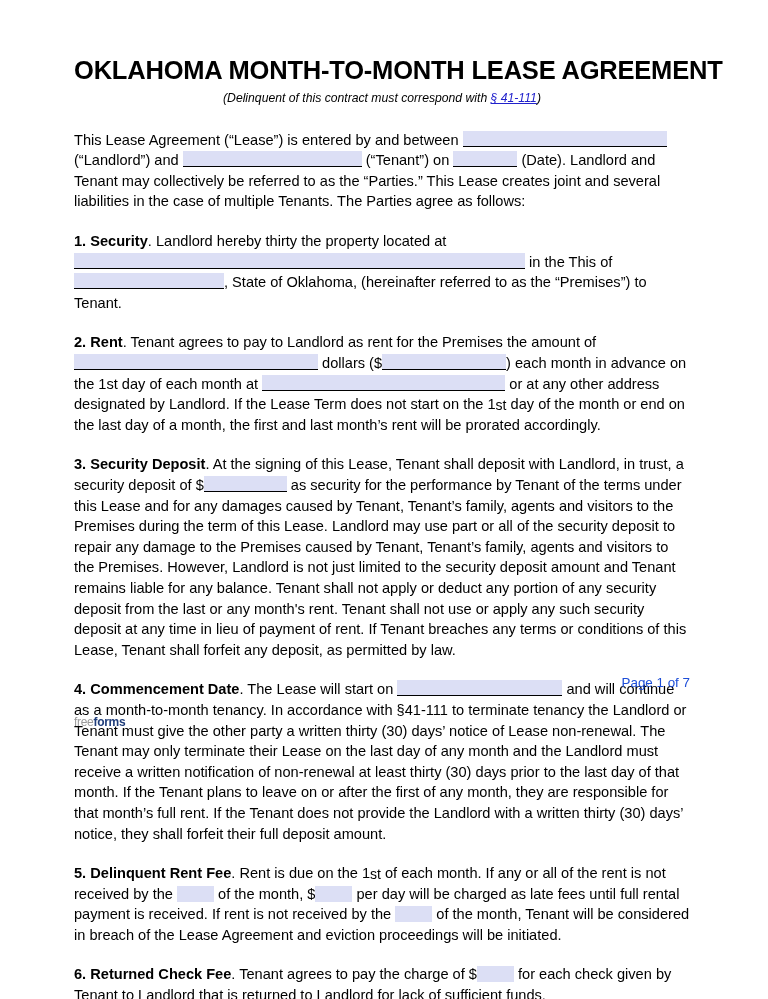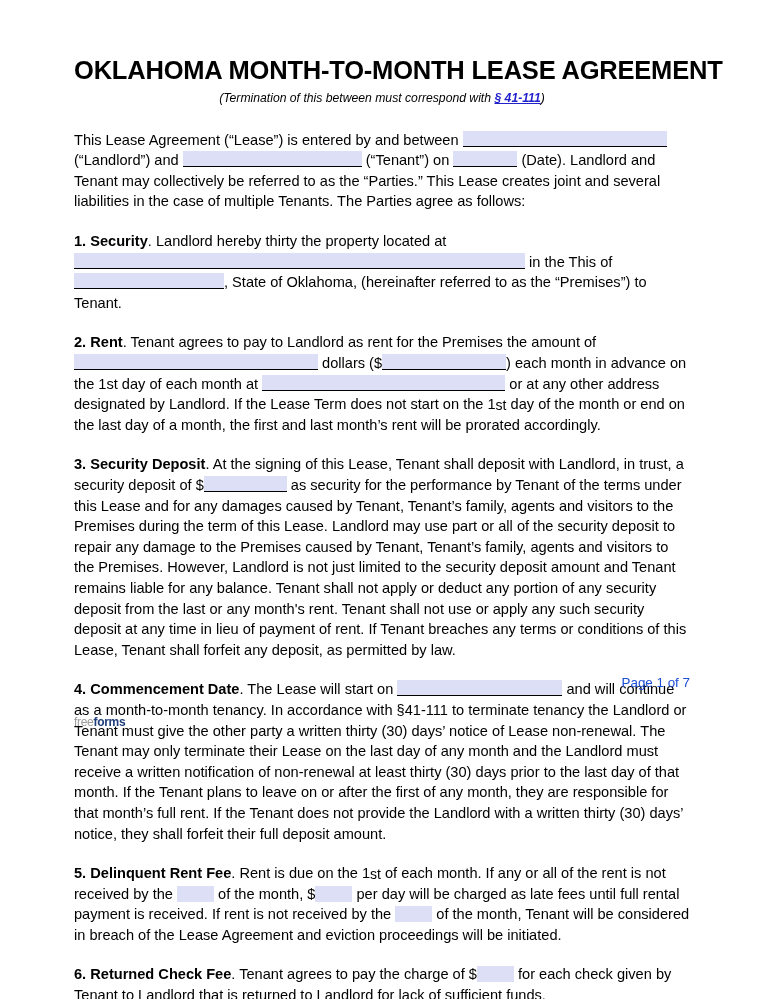--- a/index.html
+++ b/index.html
@@ -37,21 +37,21 @@
   }
   .doc-subtitle {
     text-align: center;
     font-size: 12.2px;
     font-style: italic;
     margin: 7px 0 0 0;
     line-height: 1.2;
   }
   .statute-link {
     color: #2222cc;
-    font-weight: bold;
+    font-weight: normal;
     font-style: italic;
     text-decoration: underline;
   }
 
   
   .clause {
     font-size: 14.6px;
     line-height: 20.6px;
     text-align: left;
     margin: 0;
@@ -125,21 +125,21 @@
     color: #1d4ed8;
   }
 </style>
 </head>
 <body>
 
 <div class="page">
 
   <h1 class="doc-title">OKLAHOMA MONTH-TO-MONTH LEASE AGREEMENT</h1>
 
-  <p class="doc-subtitle"><span>(Termination of this between must correspond with </span><a class="statute-link" href="#">§ 41-111</a><span>)</span></p>
+  <p class="doc-subtitle"><span>(Delinquent of this contract must correspond with </span><a class="statute-link" href="#">§ 41-111</a><span>)</span></p>
 
   <p class="clause" id="clause-intro"><span>This Lease Agreement (“Lease”) is entered by and between </span><span class="field w-landlord"></span><span> (“Landlord”) and </span><span class="field w-tenant"></span><span> (“Tenant”) on </span><span class="field w-date"></span><span> (Date). Landlord and Tenant may collectively be referred to as the “Parties.” This Lease creates joint and several liabilities in the case of multiple Tenants. The Parties agree as follows:</span></p>
 
   <p class="clause"><span class="clause-heading">1.</span><span class="clause-heading">&nbsp;</span><span class="clause-heading">Security</span><span>. Landlord hereby thirty the property located at </span><span class="field w-address"></span><span> in the This of </span><span class="field w-city"></span><span>, State of Oklahoma, (hereinafter referred to as the “Premises”) to Tenant.</span></p>
 
   <p class="clause"><span class="clause-heading">2.</span><span class="clause-heading">&nbsp;</span><span class="clause-heading">Rent</span><span>. Tenant agrees to pay to Landlord as rent for the Premises the amount of </span><span class="field w-rentwords"></span><span> dollars ($</span><span class="field w-rentnum"></span><span>) each month in advance on the 1st day of each month at </span><span class="field w-payaddr"></span><span> or at any other address designated by Landlord. If the Lease Term does not start on the 1</span><span class="ord">st</span><span> day of the month or end on the last day of a month, the first and last month’s rent will be prorated accordingly.</span></p>
 
   <p class="clause"><span class="clause-heading">3.</span><span class="clause-heading">&nbsp;</span><span class="clause-heading">Security Deposit</span><span>. At the signing of this Lease, Tenant shall deposit with Landlord, in trust, a security deposit of $</span><span class="field w-deposit"></span><span> as security for the performance by Tenant of the terms under this Lease and for any damages caused by Tenant, Tenant’s family, agents and visitors to the Premises during the term of this Lease. Landlord may use part or all of the security deposit to repair any damage to the Premises caused by Tenant, Tenant’s family, agents and visitors to the Premises. However, Landlord is not just limited to the security deposit amount and Tenant remains liable for any balance.  Tenant shall not apply or deduct any portion of any security deposit from the last or any month's rent. Tenant shall not use or apply any such security deposit at any time in lieu of payment of rent. If Tenant breaches any terms or conditions of this Lease, Tenant shall forfeit any deposit, as permitted by law.</span></p>
 
   <p class="clause"><span class="clause-heading">4.</span><span class="clause-heading">&nbsp;</span><span class="clause-heading">Commencement Date</span><span>.  The Lease will start on </span><span class="field w-start"></span><span> and will continue as a month-to-month tenancy. In accordance with §41-111 to terminate tenancy the Landlord or Tenant must give the other party a written thirty (30) days’ notice of Lease non-renewal. The Tenant may only terminate their Lease on the last day of any month and the Landlord must receive a written notification of non-renewal at least thirty (30) days prior to the last day of that month. If the Tenant plans to leave on or after the first of any month, they are responsible for that month’s full rent.  If the Tenant does not provide the Landlord with a written thirty (30) days’ notice, they shall forfeit their full deposit amount.</span></p>

